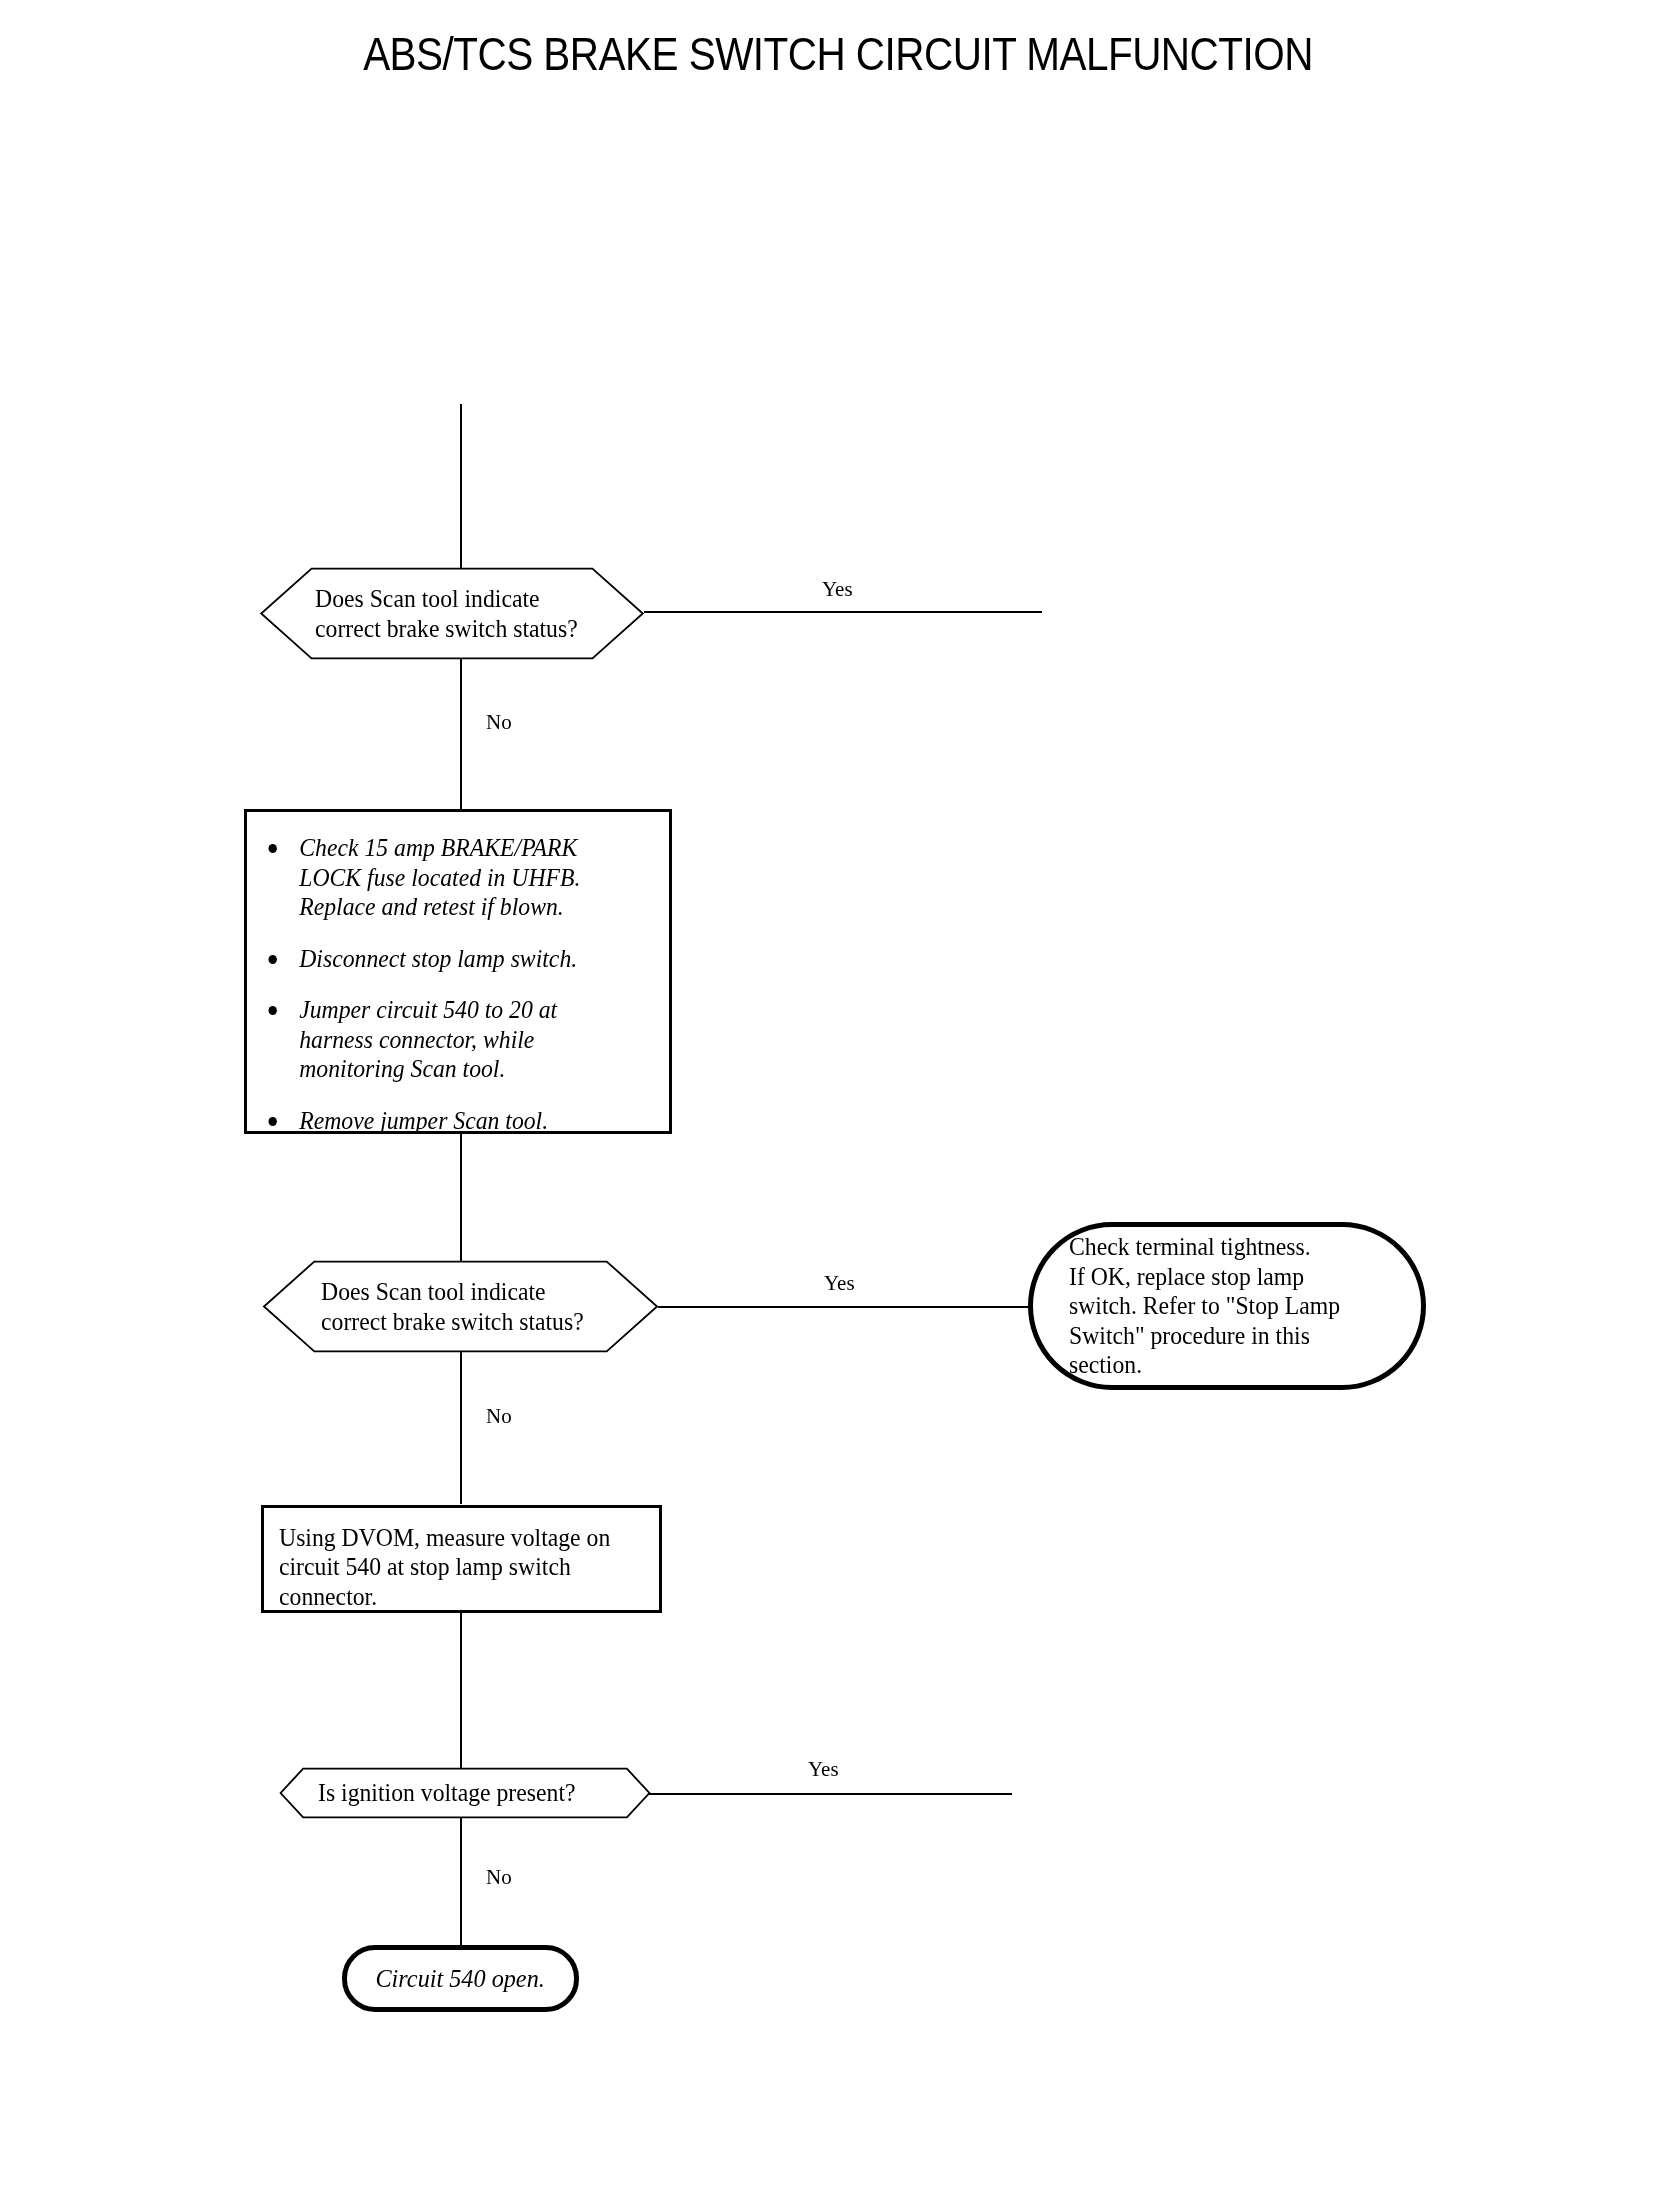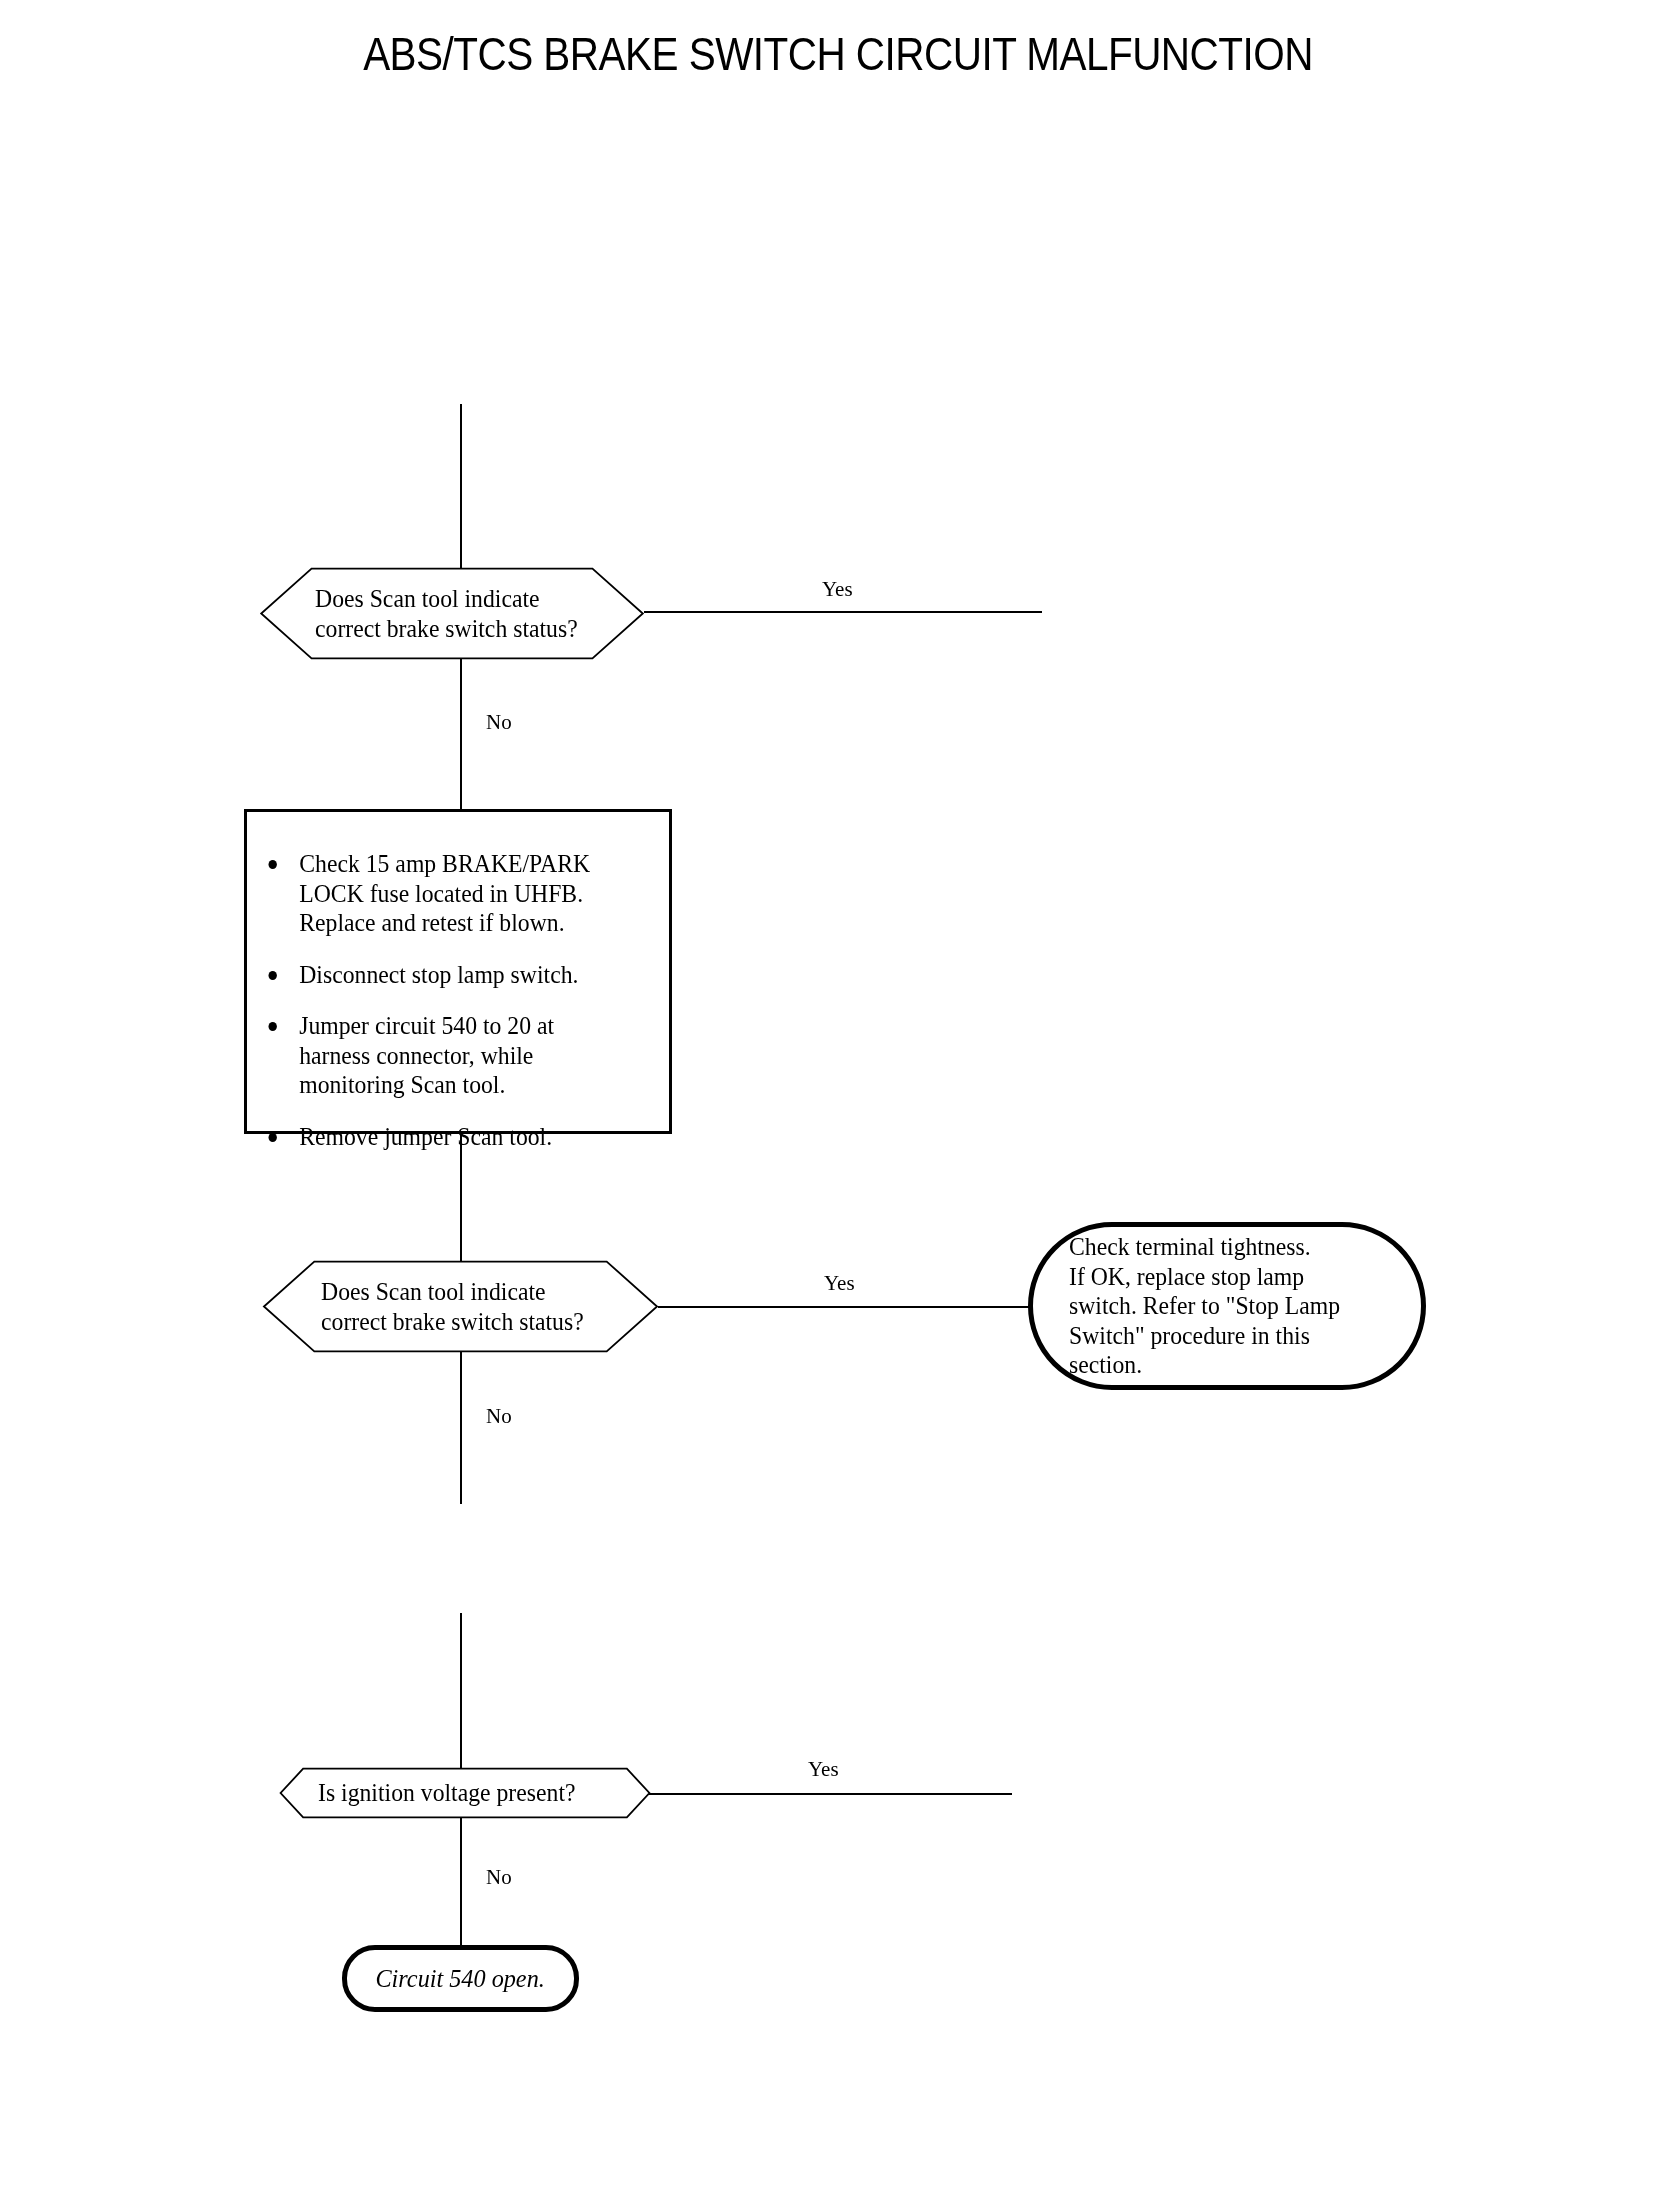--- a/index.html
+++ b/index.html
@@ -188,21 +188,21 @@
     <div class="dtext" style="padding-left:55px;">
       <span>
         <span>Does Scan tool indicate</span><br>
         <span>correct brake switch status?</span>
       </span>
     </div>
   </div>
 
 
   <div class="proc" style="left:244px; top:809px; width:428px; height:325px;">
-    <ul class="bullets" style="position:absolute; left:14.6px; top:37px; width:395px;">
+    <ul class="bullets" style="position:absolute; left:14.6px; top:21px; width:395px;font-style:italic;">
       <li style="margin-bottom:22px;">
         <span class="bullet"></span>
         <span>Check 15 amp BRAKE/PARK LOCK fuse located in UHFB. Replace and retest if blown.</span>
       </li>
       <li style="margin-bottom:22px;">
         <span class="bullet"></span>
         <span>Disconnect stop lamp switch.</span>
       </li>
       <li style="margin-bottom:22px;">
         <span class="bullet"></span>
@@ -232,20 +232,27 @@
       <span>
         <span>Check terminal tightness.</span><br>
         <span>If OK, replace stop lamp</span><br>
         <span>switch. Refer to "Stop Lamp</span><br>
         <span>Switch" procedure in this</span><br>
         <span>section.</span>
       </span>
     </div>
   </div>
 
+  <div class="proc" style="left:261px; top:1505px; width:401px; height:108px;">
+    <div class="plain-text" style="position:absolute; left:15px; top:14.6px; width:377px;">
+      <span>Using DVOM, measure voltage on</span><br>
+      <span>circuit 540 at stop lamp switch</span><br>
+      <span>connector.</span>
+    </div>
+  </div>
 
   <div class="decision" style="left:280px; top:1768px; width:370px; height:50px;">
     <svg width="370" height="50" viewBox="0 0 608 82">
       <polygon points="38,1 570,1 607,41 570,81 38,81 1,41" fill="#ffffff" stroke="#000000" stroke-width="3"></polygon>
     </svg>
     <div class="dtext" style="padding-left:38px;text-align:right;">
       <span>Is ignition voltage present?</span>
     </div>
   </div>
 

